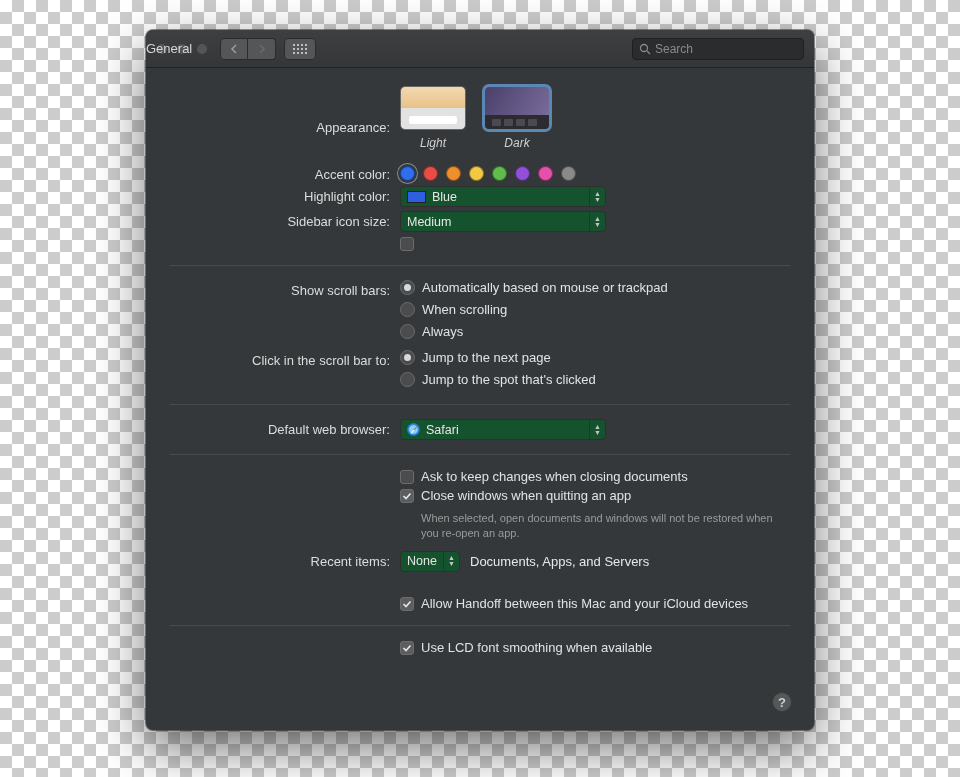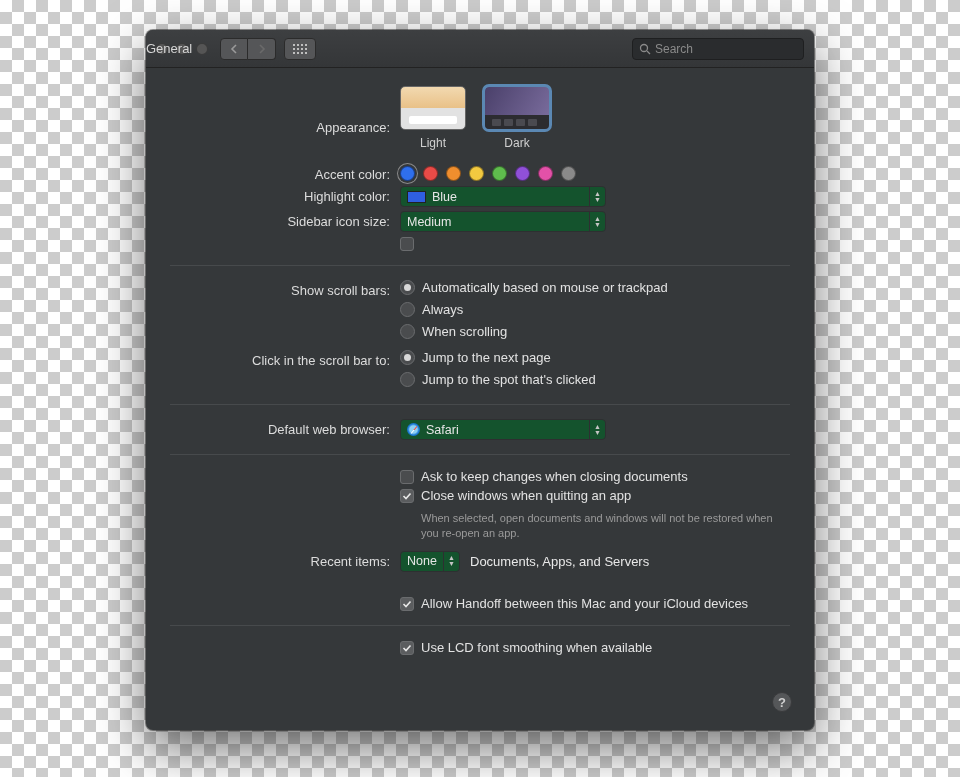--- a/index.html
+++ b/index.html
@@ -78,21 +78,21 @@
   .row.tight{margin-bottom:4px}
   .lbl{
     width:230px; text-align:right; padding-right:10px; padding-top:3px;
     color:#dcdcdc; flex:none;
   }
   .ctl{ flex:1; display:flex; flex-direction:column; gap:4px; }
 
   
   .previews{ display:flex; gap:18px; margin-bottom:6px;}
   .prev{
-    display:flex; flex-direction:column; align-items:center; gap:6px;
+    display:flex; flex-direction:column; align-items:center; gap:6px;font-style:italic;
   }
   .thumb{
     width:66px; height:44px; border-radius:5px; position:relative; overflow:hidden;
     border:1px solid #666;
   }
   .thumb.light{ background:linear-gradient(#f2d9b0,#e9c188 50%, #e2e2e2 50%);}
   .thumb.light::after{content:"";position:absolute;left:8px;right:8px;bottom:5px;height:8px;background:#fff;border-radius:2px}
   .thumb.dark{ background:linear-gradient(120deg,#4a406a,#7d6fa0);}
   .thumb.dark::before{content:"";position:absolute;left:0;right:0;bottom:0;height:14px;background:#2c2c30}
   .thumb.dark::after{content:"";position:absolute;left:7px;bottom:3px;width:9px;height:7px;background:#4a4a50;border-radius:1px;
@@ -287,25 +287,25 @@
 
     <div class="row">
       <div class="lbl">Show scroll bars:</div>
       <div class="ctl">
         <label class="radio">
           <span class="rdot on"></span>
           <span>Automatically based on mouse or trackpad</span>
         </label>
         <label class="radio">
           <span class="rdot"></span>
-          <span>Always</span>
+          <span>When scrolling</span>
         </label>
         <label class="radio">
           <span class="rdot"></span>
-          <span>When scrolling</span>
+          <span>Always</span>
         </label>
       </div>
     </div>
 
     <div class="row">
       <div class="lbl">Click in the scroll bar to:</div>
       <div class="ctl">
         <label class="radio">
           <span class="rdot on"></span>
           <span>Jump to the next page</span>

